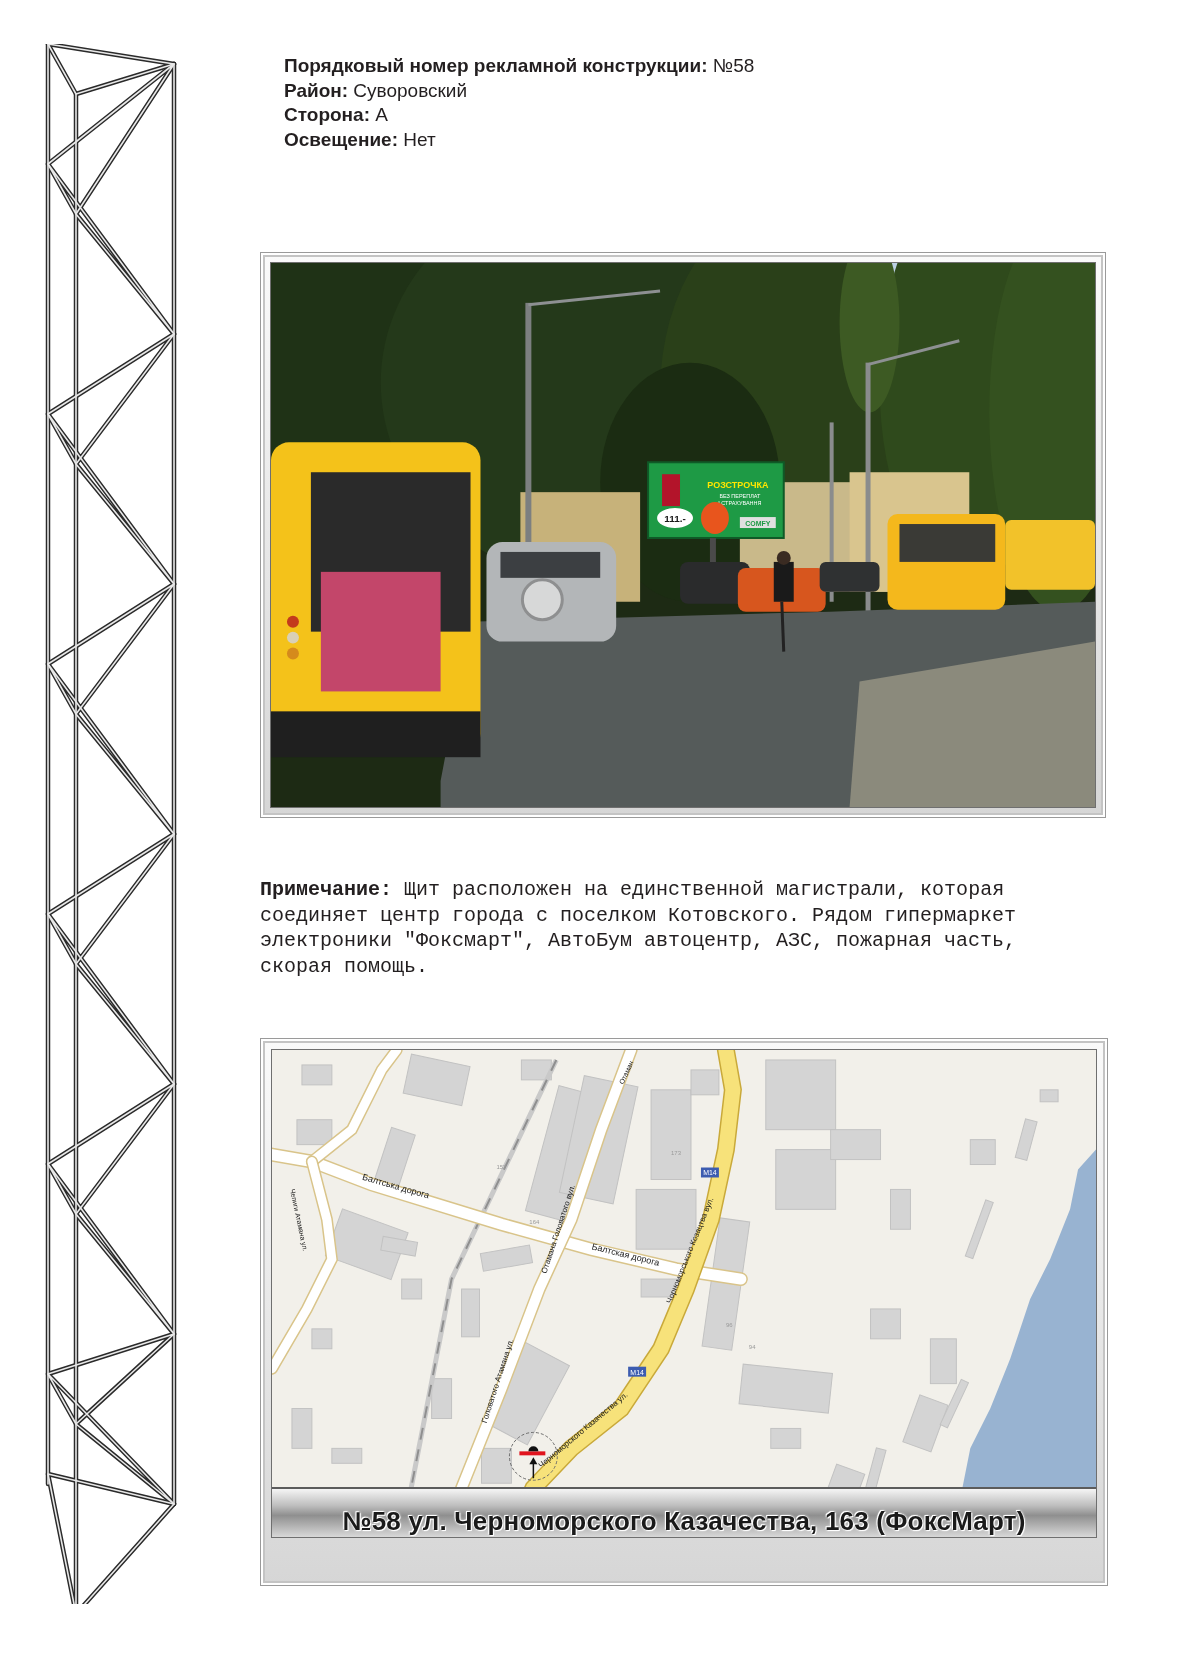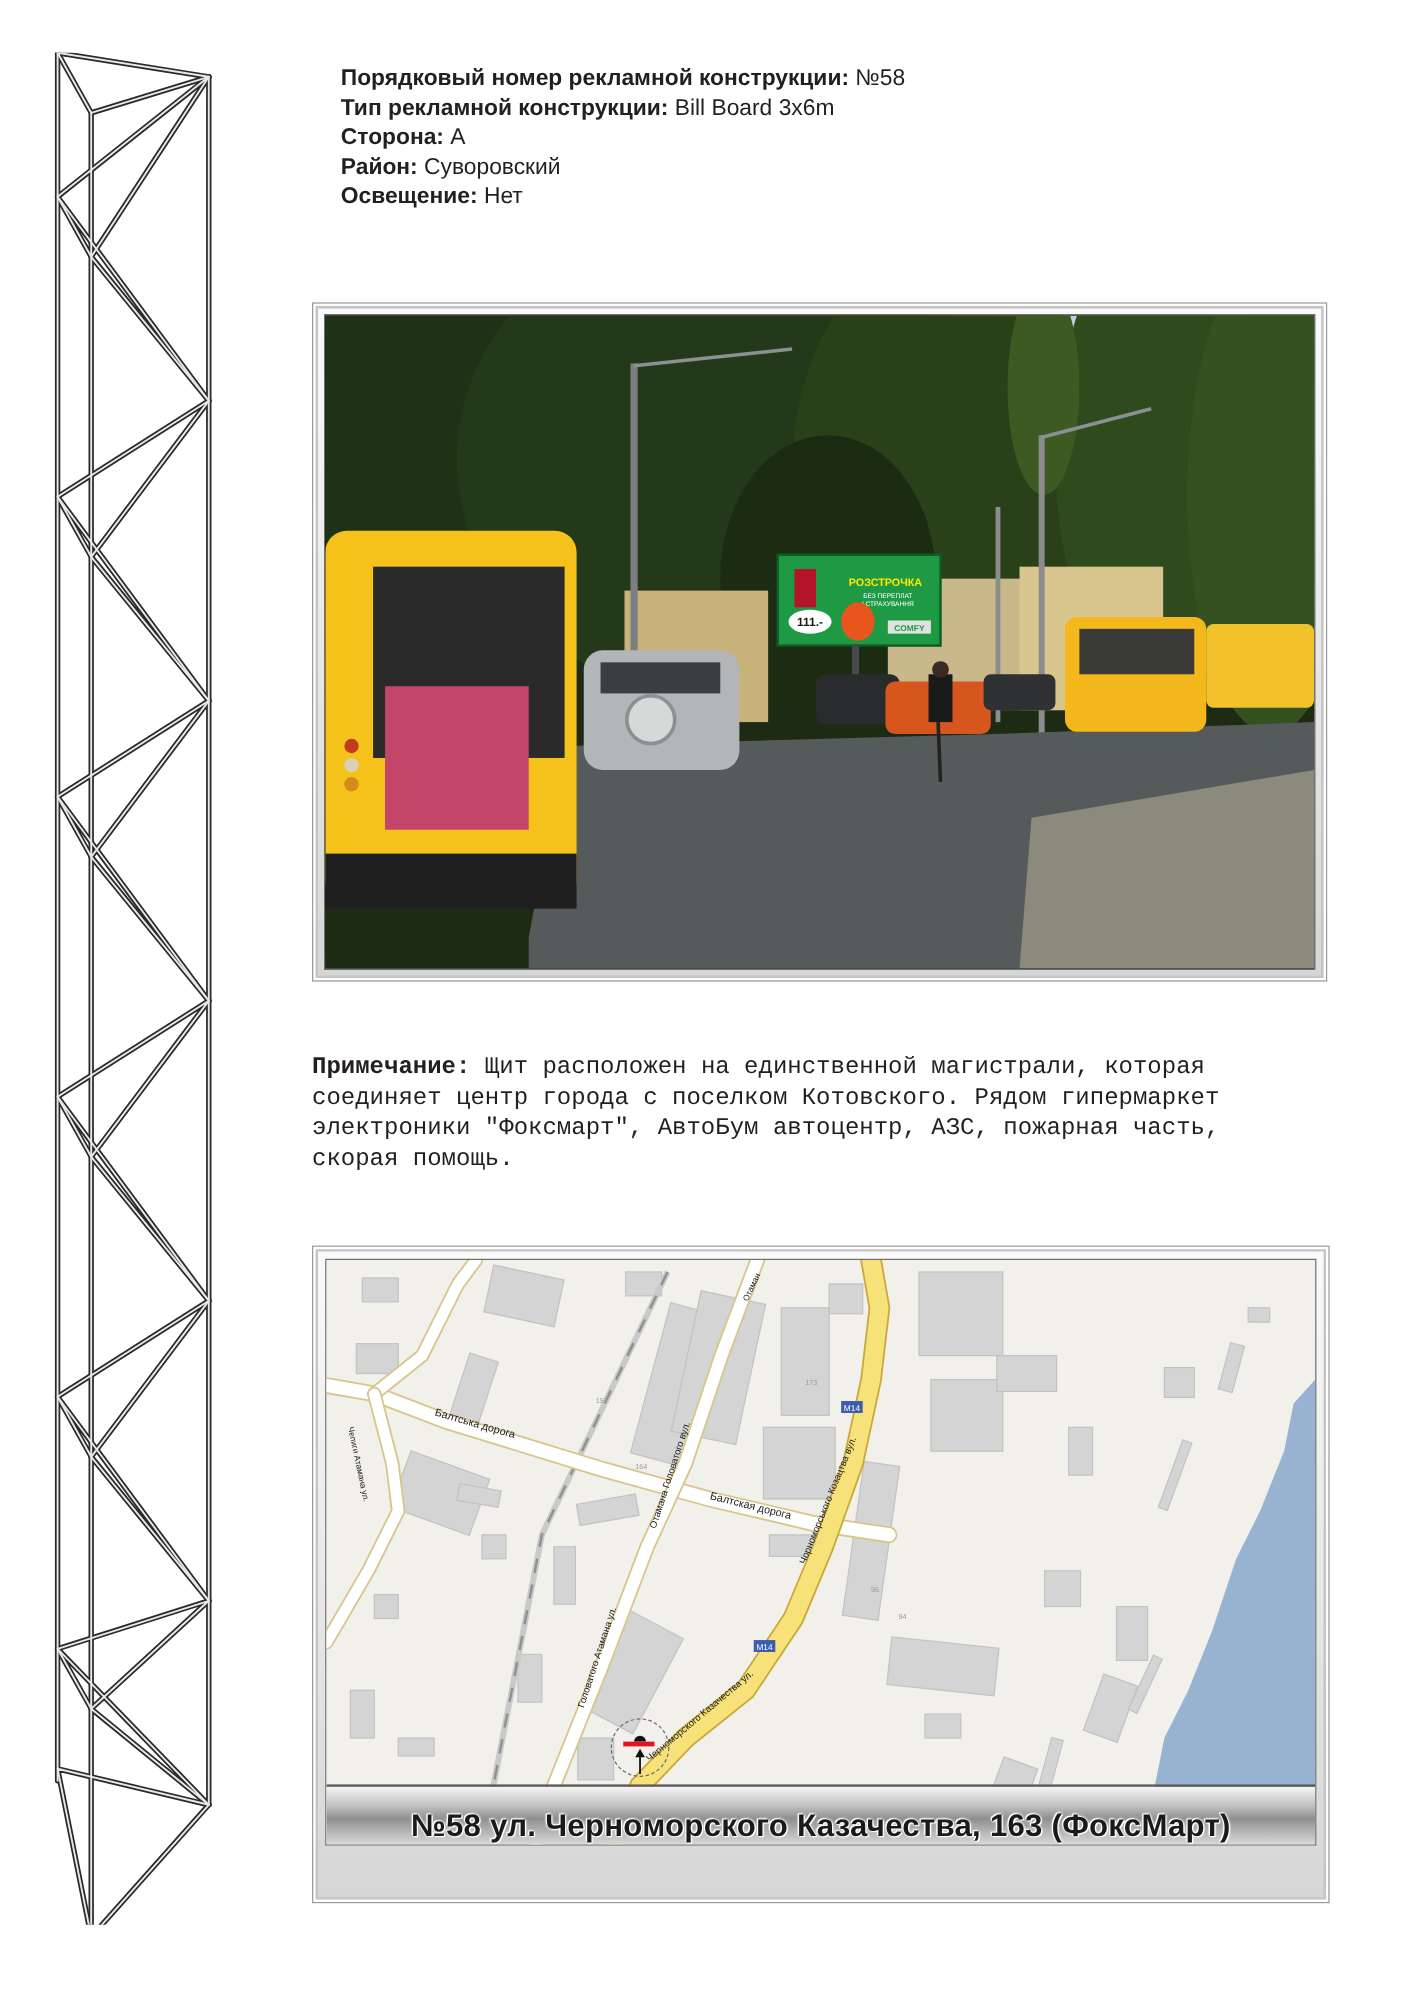--- a/index.html
+++ b/index.html
@@ -46,23 +46,22 @@
       <path d="M4 620 L130 540 M32 670 L130 540 M4 620 L130 790 M32 670 L130 790 M4 620 L32 670"></path>
       <path d="M4 870 L130 790 M32 920 L130 790 M4 870 L130 1040 M32 920 L130 1040 M4 870 L32 920"></path>
       <path d="M4 1120 L130 1040 M32 1170 L130 1040 M4 1120 L130 1290 M32 1170 L130 1290 M4 1120 L32 1170"></path>
       <path d="M4 1330 L130 1290 M32 1380 L130 1290 M4 1330 L130 1460 M32 1380 L130 1460 M4 1330 L32 1380"></path>
     </g>
   </g>
 </svg>
 
 <div class="info">
   <div class="row"><b>Порядковый номер рекламной конструкции:</b><span> №58</span></div>
-  <div class="row"><b>Тип рекламной конструкции:</b><span> Bill Board 3x6m</span></div>
+  <div class="row"><b>Район:</b><span> Суворовский</span></div>
   <div class="row"><b>Сторона:</b><span> А</span></div>
-  <div class="row"><b>Район:</b><span> Суворовский</span></div>
   <div class="row"><b>Освещение:</b><span> Нет</span></div>
 </div>
 
 <div class="frame photo-frame">
   <div class="photo">
     <svg width="100%" height="100%" viewBox="0 0 826 546" preserveAspectRatio="none">
       <rect x="0" y="0" width="826" height="546" fill="#1d2a14"></rect>
 
       <rect x="560" y="0" width="266" height="200" fill="#bcd0e4"></rect>
       <rect x="520" y="0" width="40" height="80" fill="#9fb8cf"></rect>

